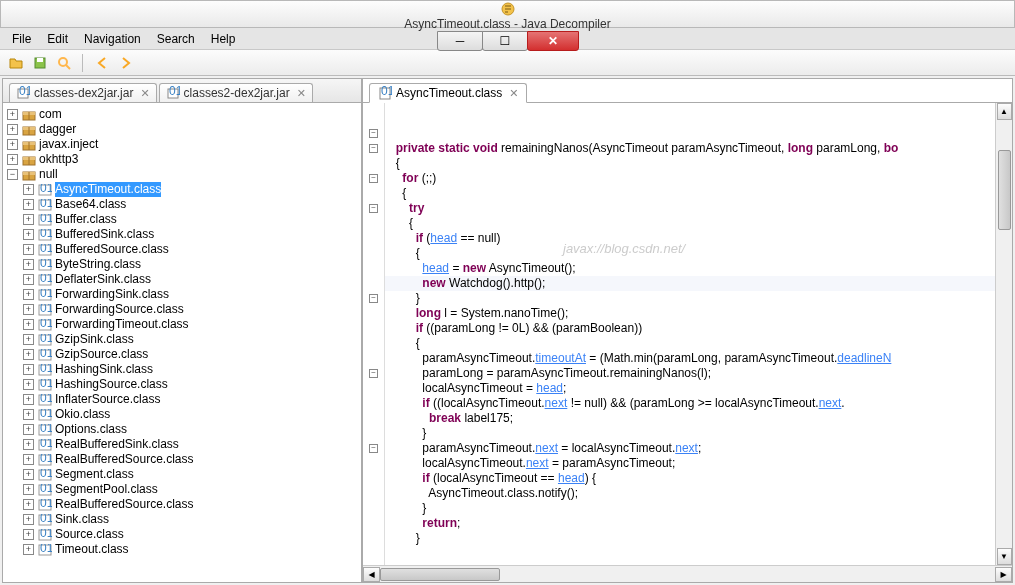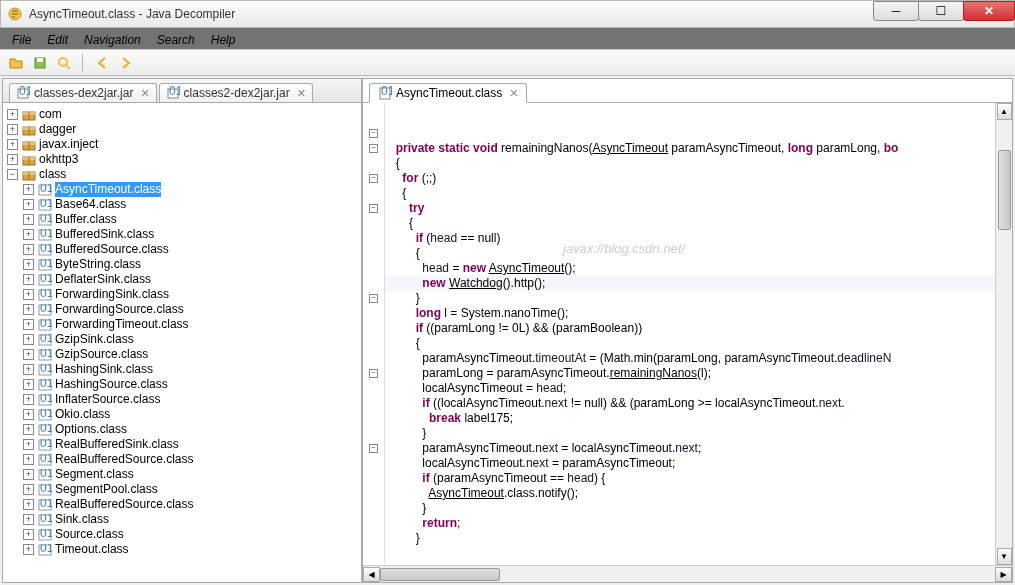--- a/index.html
+++ b/index.html
@@ -1,28 +1,28 @@
 <!DOCTYPE html>
 <html><head>
 <meta charset="utf-8">
 <style>
 * { margin:0; padding:0; box-sizing:border-box; font-family:Tahoma,Arial,sans-serif; font-size:12px; }
 body { background:#fff; overflow:hidden; width:1015px; height:585px; }
 
 
-.titlebar { height:28px; background:linear-gradient(#fdfdfd,#e9e9e9); border:1px solid #b8b8b8; display:flex; align-items:center; }
+.titlebar { height:28px; background:linear-gradient(#fdfdfd,#e9e9e9); border:1px solid #b8b8b8; display:flex; align-items:center;flex-direction:column; }
 .titlebar .app-icon { width:16px; height:16px; margin:0 6px; }
 .titlebar .title { flex:1; color:#333; }
 .winbtns { display:flex; height:100%; }
 .winbtn { width:46px; height:20px; margin-top:0; display:flex; align-items:center; justify-content:center; border:1px solid #888; background:linear-gradient(#f5f5f5,#ddd); border-radius:0 0 3px 3px; margin-right:-1px; font-family:Arial; font-size:13px;}
 .winbtn.close { background:linear-gradient(#e57373,#d32f2f); color:#fff; border-color:#b71c1c; width:52px; }
 .winbtn.close span{font-weight:bold;}
 
 
-.menubar { height:22px; background:#737373; border-bottom:1px solid #c8c8c8; padding-left:4px; display:flex; align-items:flex-end;font-style:italic; }
+.menubar { height:22px; background:#e5e5e5; border-bottom:1px solid #c8c8c8; padding-left:4px; display:flex; align-items:center; }
 .menubar span { padding:2px 8px; color:#000; }
 
 
 .toolbar { height:26px; background:linear-gradient(#fcfcfc,#ececec); border-bottom:1px solid #bbb; display:flex; align-items:center; padding-left:6px; gap:4px; }
 .tbtn { width:20px; height:20px; display:flex; align-items:center; justify-content:center; border:1px solid transparent; }
 .tsep { width:2px; height:18px; border-left:1px solid #bbb; margin:0 4px; }
 
 
 .workspace { height:509px; display:flex; background:#f0f0f0; }
 .sidebar { width:360px; border:1px solid #aaa; margin:2px 0 2px 2px; background:#fff; display:flex; flex-direction:column; }
@@ -47,22 +47,22 @@
 .edtabstrip { height:24px; display:flex; align-items:flex-end; padding:4px 6px 0; gap:4px; border-bottom:1px solid #aaa;}
 .edtab { display:flex; align-items:center; gap:4px; padding:2px 8px; background:#fff; border:1px solid #aaa; border-bottom:1px solid #fff; margin-bottom:-1px; border-radius:3px 3px 0 0; font-family:"SimSun","Courier New",monospace; font-size:13px;}
 
 
 .codewrap { flex:1; display:flex; overflow:hidden; position:relative;}
 .gutter { width:22px; background:#fff; border-right:1px solid #ddd; padding-top:8px;}
 .gut-mark { width:16px; height:14px; margin:0 auto 1px; display:flex; align-items:center; justify-content:center;}
 .fold-minus { width:9px; height:9px; border:1px solid #888; background:#fff; display:flex; align-items:center; justify-content:center; font-size:8px; color:#555; line-height:1;}
 .code { flex:1; font-family:Consolas,"Courier New",monospace; font-size:13px; line-height:15px; padding:8px 4px; white-space:pre; overflow:hidden; color:#000; position:relative;}
 .kw { color:#7f0055; font-weight:bold; }
-.field { color:#0f172a; }
-.type { text-decoration:underline; }
+.field { color:#3b82f6; text-decoration:underline;}
+.type { }
 .hl-line { background:#f5f7fc; position:absolute; left:0; right:0; height:15px;}
 .watermark { position:absolute; top:138px; left:200px; color:#ccc; font-size:13px; pointer-events:none; font-style:italic;}
 
 
 .hscroll { height:17px; background:#f0f0f0; border-top:1px solid #ccc; display:flex; align-items:center;}
 .hscroll .sbtn { width:17px; height:15px; background:linear-gradient(#fdfdfd,#ddd); border:1px solid #aaa; display:flex; align-items:center; justify-content:center; font-size:8px;}
 .hscroll .track { flex:1; height:15px; background:#f0f0f0; position:relative;}
 .hscroll .thumb { position:absolute; left:0; width:120px; height:13px; top:1px; background:linear-gradient(#e0e0e0,#c8c8c8); border:1px solid #999; border-radius:2px;}
 .vscroll { position:absolute; right:0; top:24px; bottom:17px; width:17px; background:#f0f0f0; border-left:1px solid #ccc; display:flex; flex-direction:column; align-items:center;}
 .vscroll .sbtn{height:17px;width:15px;background:linear-gradient(#fdfdfd,#ddd);border:1px solid #aaa;display:flex;align-items:center;justify-content:center;font-size:8px;}
@@ -190,21 +190,21 @@
             </svg></span>
           <span>okhttp3</span>
         </div>
         <div class="tree-row">
           <span class="exp">−</span>
           <span class="pkg-icon"><svg width="14" height="12">
               <rect x="1" y="3" width="12" height="8" fill="#d9a441" stroke="#a0732c"></rect>
               <rect x="1" y="3" width="12" height="3" fill="#e8c178"></rect>
               <line x1="7" y1="3" x2="7" y2="11" stroke="#a0732c"></line>
             </svg></span>
-          <span>class</span>
+          <span>null</span>
         </div>
         <div class="tree-row">
           <span class="indent" style="width:16px"></span>
           <span class="exp">+</span>
           <span class="cls-icon"><svg width="14" height="12">
               <rect x="1" y="1" width="12" height="10" fill="#fff" stroke="#999"></rect>
               <text x="2" y="8" font-size="6" fill="#3b82c4" font-family="monospace">010</text>
             </svg></span>
           <span class="selected">AsyncTimeout.class</span>
         </div>
@@ -499,21 +499,21 @@
         <span class="kw">if</span><span> ((paramLong != 0L) &amp;&amp; (paramBoolean))</span>
         <span>{</span>
           <span>paramAsyncTimeout.</span><span class="field">timeoutAt</span><span> = (Math.min(paramLong, paramAsyncTimeout.</span><span class="field">deadlineN</span>
           <span>paramLong = paramAsyncTimeout.</span><span class="type">remainingNanos</span><span>(l);</span>
           <span>localAsyncTimeout = </span><span class="field">head</span><span>;</span>
           <span class="kw">if</span><span> ((localAsyncTimeout.</span><span class="field">next</span><span> != null) &amp;&amp; (paramLong &gt;= localAsyncTimeout.</span><span class="field">next</span><span>.</span>
             <span class="kw">break</span><span> label175;</span>
           <span>}</span>
           <span>paramAsyncTimeout.</span><span class="field">next</span><span> = localAsyncTimeout.</span><span class="field">next</span><span>;</span>
           <span>localAsyncTimeout.</span><span class="field">next</span><span> = paramAsyncTimeout;</span>
-          <span class="kw">if</span><span> (paramAsyncTimeout == </span><span class="field">head</span><span>) {</span>
+          <span class="kw">if</span><span> (localAsyncTimeout == </span><span class="field">head</span><span>) {</span>
             <span class="type">AsyncTimeout</span><span>.class.notify();</span>
           <span>}</span>
           <span class="kw">return</span><span>;</span>
         <span>}</span></span>
       </div>
       <div class="watermark">javax://blog.csdn.net/</div>
     </div>
     <div class="vscroll">
       <div class="sbtn">▲</div>
       <div class="track">

